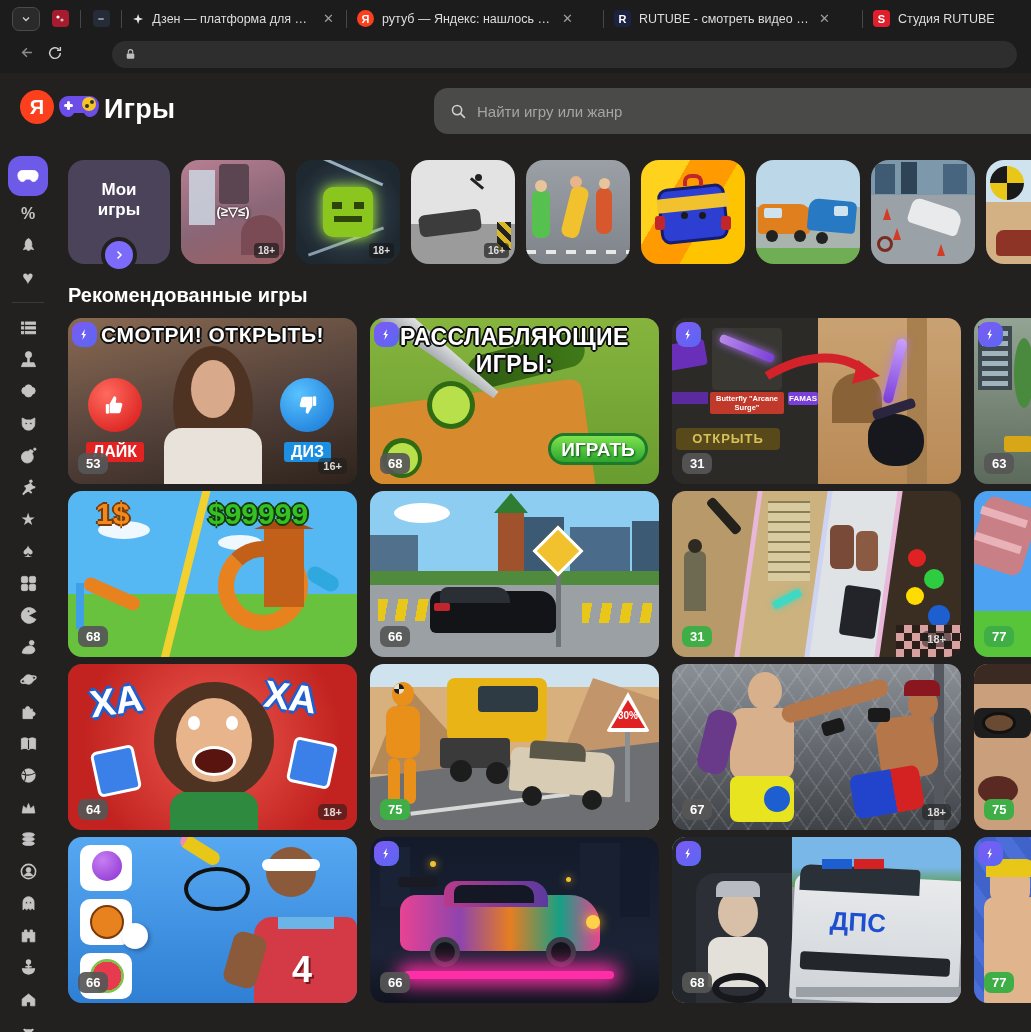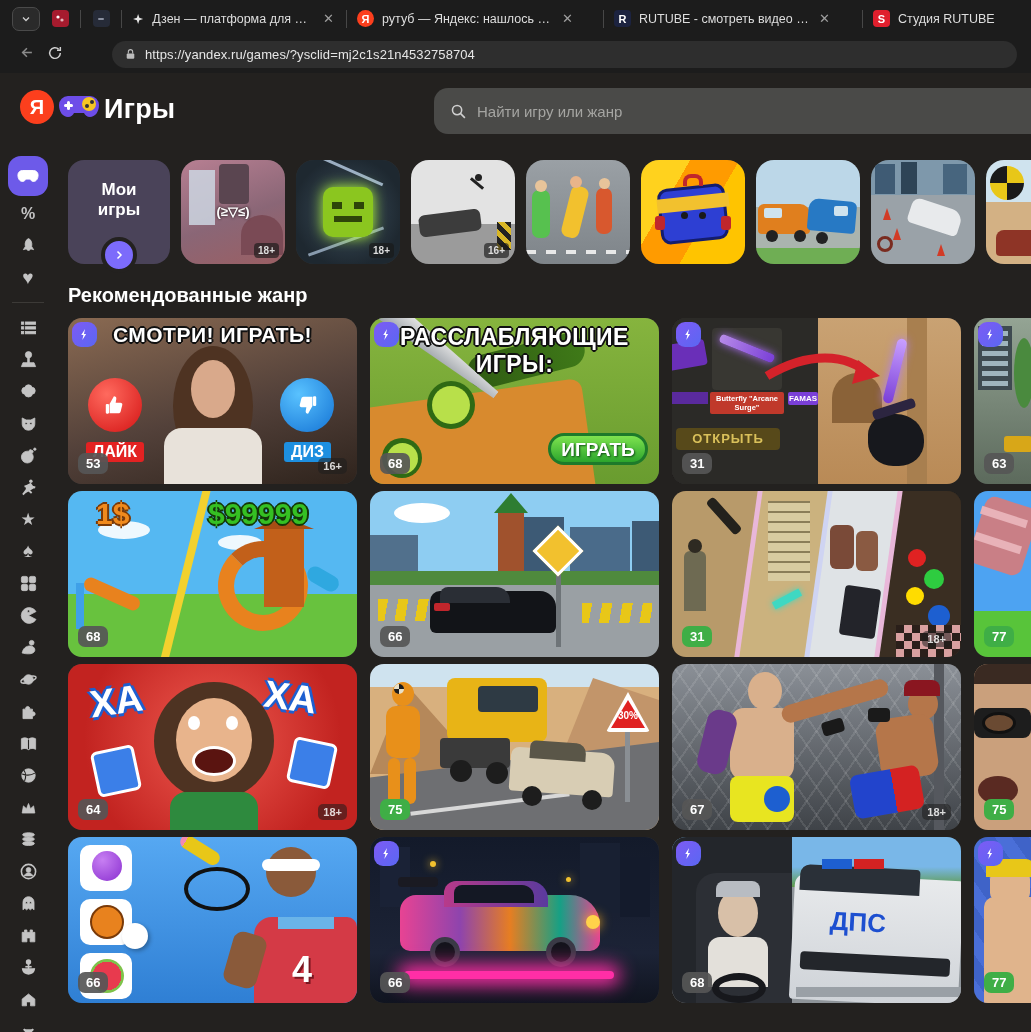--- a/index.html
+++ b/index.html
@@ -137,21 +137,20 @@
         <path d="M20 12a8 8 0 1 1-2.4-5.7" fill="none" stroke="#cfcfcf" stroke-width="2.2"></path>
         <polyline points="20,3 20,8 15,8" fill="none" stroke="#cfcfcf" stroke-width="2.2"></polyline>
       </svg>
   </div>
 </div>
 <div class="urlpill">
   <svg width="13" height="13" viewBox="0 0 24 24">
       <rect x="5" y="10" width="14" height="10" rx="2" fill="#bdbdbd"></rect>
       <path d="M8 10V7a4 4 0 0 1 8 0v3" fill="none" stroke="#bdbdbd" stroke-width="2"></path>
     </svg>
-  <span class="url">https://yandex.ru/games/?ysclid=mj2c1s21n4532758704</span>
 </div>
 
 <div class="yalogo">Я</div>
 <div class="padlogo">
   <svg width="42" height="32" viewBox="0 0 42 32">
       <path d="M10 4h22a9 9 0 0 1 9 9c0 7-4 12-9 12-3 0-5-2-6-4H16c-1 2-3 4-6 4-5 0-9-5-9-12a9 9 0 0 1 9-9z" fill="#6d4de8"></path>
       <circle cx="31" cy="12" r="7" fill="#f5c623"></circle>
       <rect x="9" y="9" width="3" height="9" rx="1.5" fill="#fff"></rect>
       <rect x="6" y="12" width="9" height="3" rx="1.5" fill="#fff"></rect>
       <circle cx="29" cy="14" r="2" fill="#333"></circle>
@@ -430,30 +429,30 @@
 
   <div class="thumb">
     <div class="art" style="background:linear-gradient(180deg,#cfe3ee 40%,#d3b184 40%)">
       <div class="abs" style="left:4px;top:6px;width:34px;height:34px;border-radius:50%;background:repeating-conic-gradient(#e8c718 0 25%,#1a1a1a 0 50%)"></div>
       <div class="abs" style="left:10px;bottom:8px;width:80px;height:26px;background:#8e3426;border-radius:8px 12px 4px 4px"></div>
     </div>
 
   </div>
 </div>
 
-<div class="sect">Рекомендованные жанр</div>
+<div class="sect">Рекомендованные игры</div>
 
 <div class="grid">
 
   <div class="card r0 c0">
     <div class="art a1">
       <div class="circ" style="left:105px;top:28px;width:80px;height:120px;background:#4e3322"></div>
       <div class="circ" style="left:123px;top:42px;width:44px;height:58px;background:#d9a98b"></div>
       <div class="abs" style="left:96px;top:110px;width:98px;height:56px;background:#e8e2da;border-radius:18px 18px 0 0"></div>
-      <div class="lbl otx" style="left:0;right:0;top:5px;font-size:21px;letter-spacing:.5px">СМОТРИ! ИГРАТЬ!</div>
+      <div class="lbl otx" style="left:0;right:0;top:5px;font-size:21px;letter-spacing:.5px">СМОТРИ! ОТКРЫТЬ!</div>
       <div class="circ" style="left:20px;top:60px;width:54px;height:54px;background:radial-gradient(circle at 35% 30%,#ff6a5e,#d41414);display:flex;align-items:center;justify-content:center">
         <svg width="26" height="26" viewBox="0 0 24 24">
             <path d="M7 11l4-7c1.5 0 2.5 1 2.2 2.5L12.6 10H17c1.3 0 2 .9 1.7 2l-1.5 6c-.2 1-1 1.7-2 1.7H7z" fill="#fff"></path>
             <rect x="3.5" y="11" width="3" height="9" rx="1" fill="#fff"></rect>
           </svg>
       </div>
       <div class="lbl" style="left:18px;top:124px;background:#e32222;padding:1px 7px;font-size:16px;border-radius:3px">ЛАЙК</div>
       <div class="circ" style="left:212px;top:60px;width:54px;height:54px;background:radial-gradient(circle at 35% 30%,#59c2ff,#1473d4);display:flex;align-items:center;justify-content:center">
         <svg width="26" height="26" viewBox="0 0 24 24" style="transform:rotate(180deg)">
             <path d="M7 11l4-7c1.5 0 2.5 1 2.2 2.5L12.6 10H17c1.3 0 2 .9 1.7 2l-1.5 6c-.2 1-1 1.7-2 1.7H7z" fill="#fff"></path>

